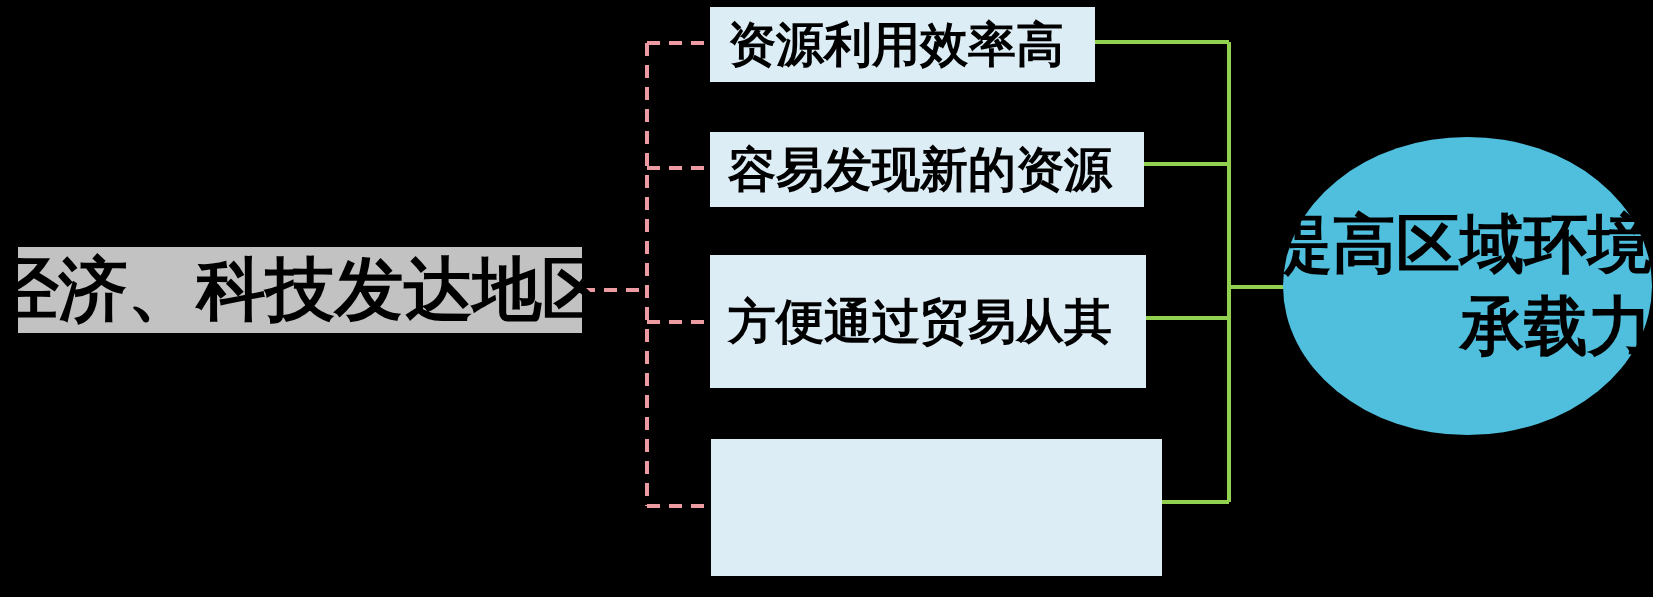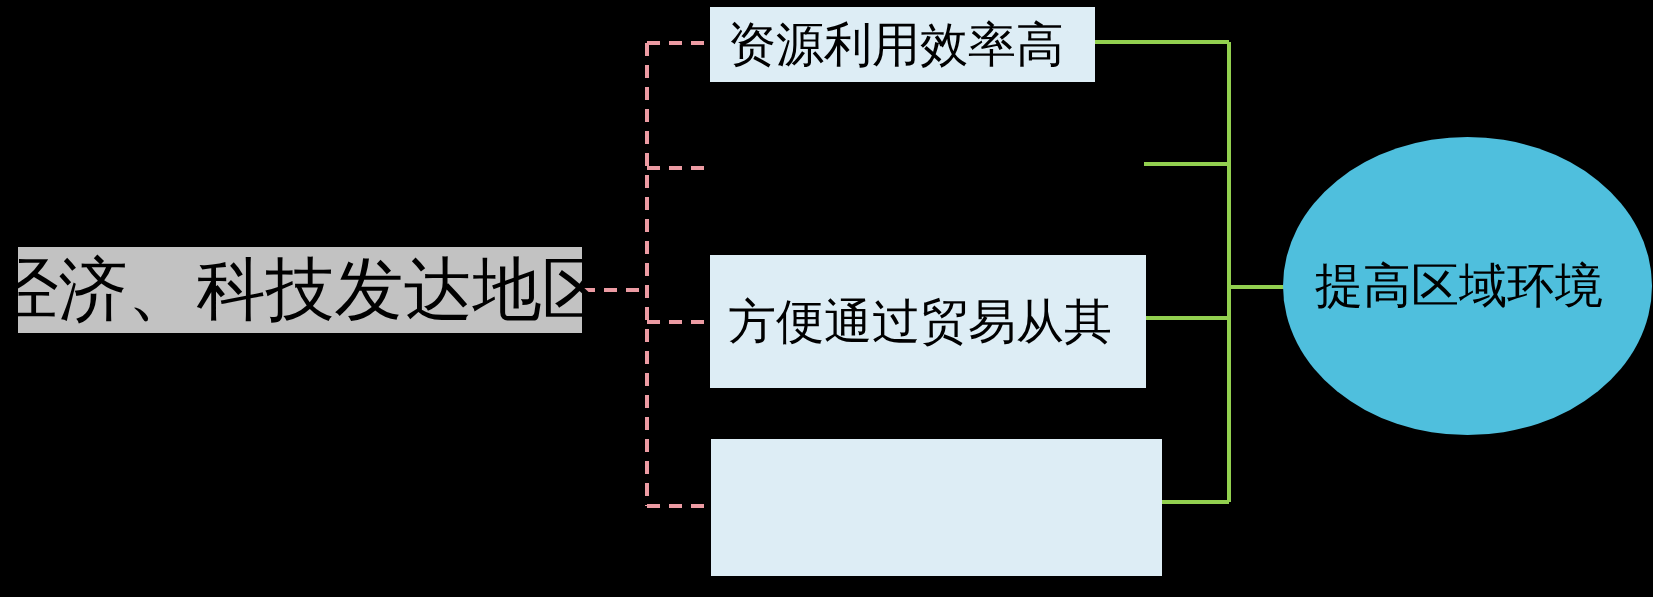--- a/index.html
+++ b/index.html
@@ -21,20 +21,21 @@
     left: 0; top: 0;
     width: 1653px;
     height: 597px;
   }
   .node {
     position: absolute;
     display: flex;
     flex-direction: column;
     justify-content: center;
     box-sizing: border-box;
+    font-weight: bold;
   }
   .node .line {
     white-space: nowrap;
     line-height: 1.28;
   }
   #root-node {
     left: 18px; top: 247px;
     width: 564px; height: 86px;
     background: var(--root-fill, #c2c2c2);
     align-items: center;
@@ -48,48 +49,52 @@
   }
   #factor-0 { left: 710px; top: 7px;   width: 385px; height: 75px; }
   #factor-1 { left: 710px; top: 132px; width: 434px; height: 75px; }
   #factor-2 { left: 710px; top: 255px; width: 436px; height: 133px; text-align: right; }
   #factor-3 { left: 711px; top: 439px; width: 451px; height: 137px; }
   #outcome-node {
     left: 1283px; top: 137px;
     width: 369px; height: 298px;
     background: var(--ellipse-fill, #4fbfdd);
     border-radius: 50%;
-    align-items: flex-start;
+    align-items: flex-end;
     padding-left: 32px;
-    font-size: 48px;
+    font-size: 64px;
   }
 </style>
 </head>
 <body>
 
 <div id="canvas">
 
   <svg id="connector-layer" viewBox="0 0 1653 597" xmlns="http://www.w3.org/2000/svg">
     <path d="M582 290 H647 M647 43 V506 M647 43 H710 M647 168 H710 M647 322 H710 M647 506 H711" fill="none" stroke="var(--pink, #ec9ba3)" stroke-width="4" stroke-dasharray="13 9"></path>
     <path d="M1095 42 H1229 M1144 164 H1229 M1146 318 H1229 M1162 502 H1229 M1229 42 V502 M1229 287 H1284" fill="none" stroke="var(--green, #92d04f)" stroke-width="4"></path>
   </svg>
 
   <div id="root-node" class="node">
     <div class="line">经济、科技发达地区</div>
   </div>
 
   <div id="factor-0" class="node factor-node">
     <div class="line">资源利用效率高</div>
   </div>
 
+  <div id="factor-1" class="node factor-node">
+    <div class="line">容易发现新的资源</div>
+  </div>
 
   <div id="factor-2" class="node factor-node">
     <div class="line">方便通过贸易从其</div>
   </div>
 
   <div id="factor-3" class="node factor-node">
   </div>
 
   <div id="outcome-node" class="node">
     <div class="line">提高区域环境</div>
+    <div class="line">承载力</div>
   </div>
 
 </div>
 
 </body></html>

